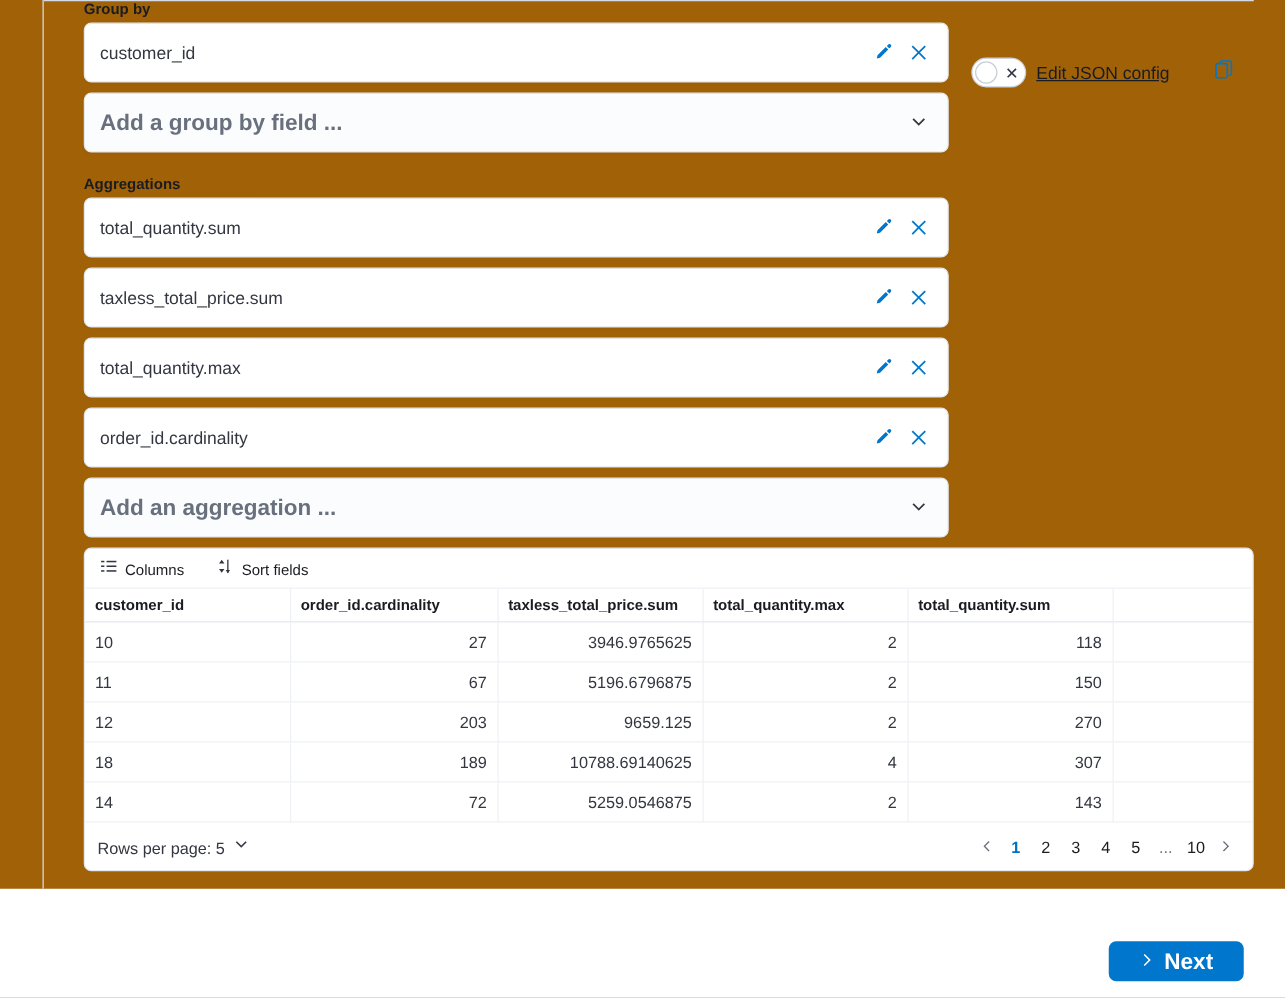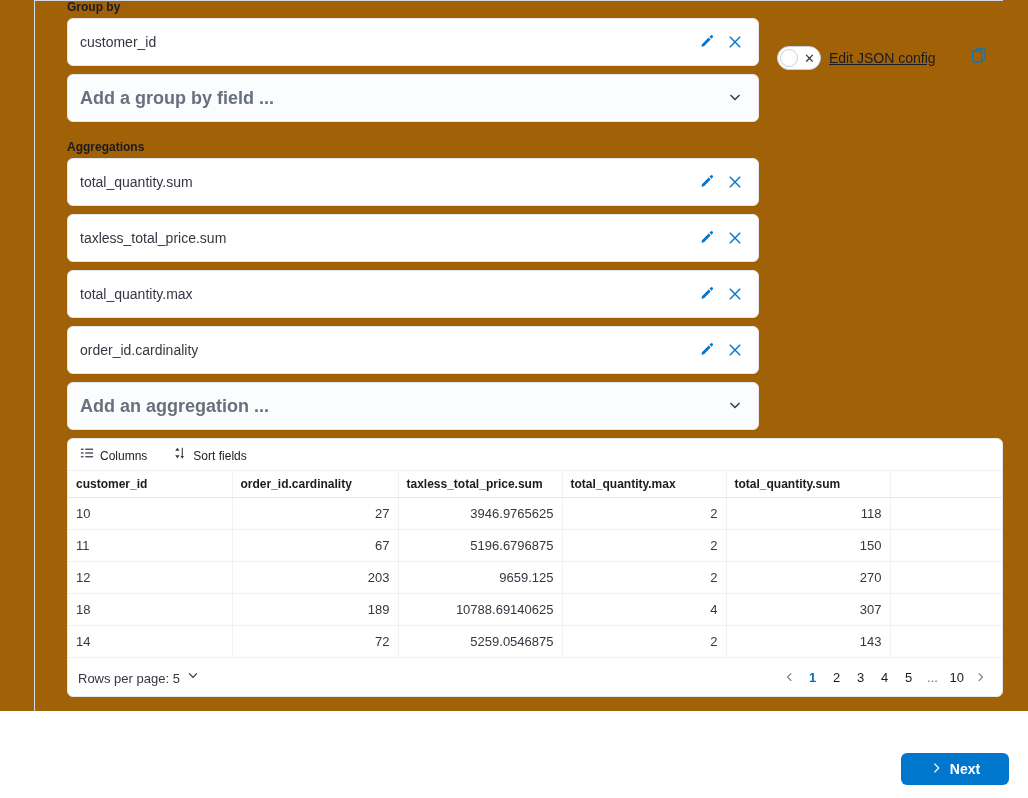--- a/index.html
+++ b/index.html
@@ -217,29 +217,29 @@
     cursor: pointer;
     border-radius: 4px;
     padding: 0 4px;
   }
   .pg.active { color: #0071c2; font-weight: bold; }
   .pg.ellipsis { cursor: default; color: #69707d; }
   .pg.arrow { color: #69707d; }
 
   .next-btn {
     position: absolute;
-    right: 19px;
+    right: 33px;
     top: 753px;
     width: 108px;
     height: 32px;
     background: #0077cc;
     color: #ffffff;
     border: none;
     border-radius: 6px;
-    font-size: 14px;
+    font-size: 18px;
     font-weight: bold;
     display: flex;
     align-items: center;
     justify-content: center;
     gap: 6px;
     cursor: pointer;
     font-family: "Liberation Sans", sans-serif;
   }
 </style>
 </head>

